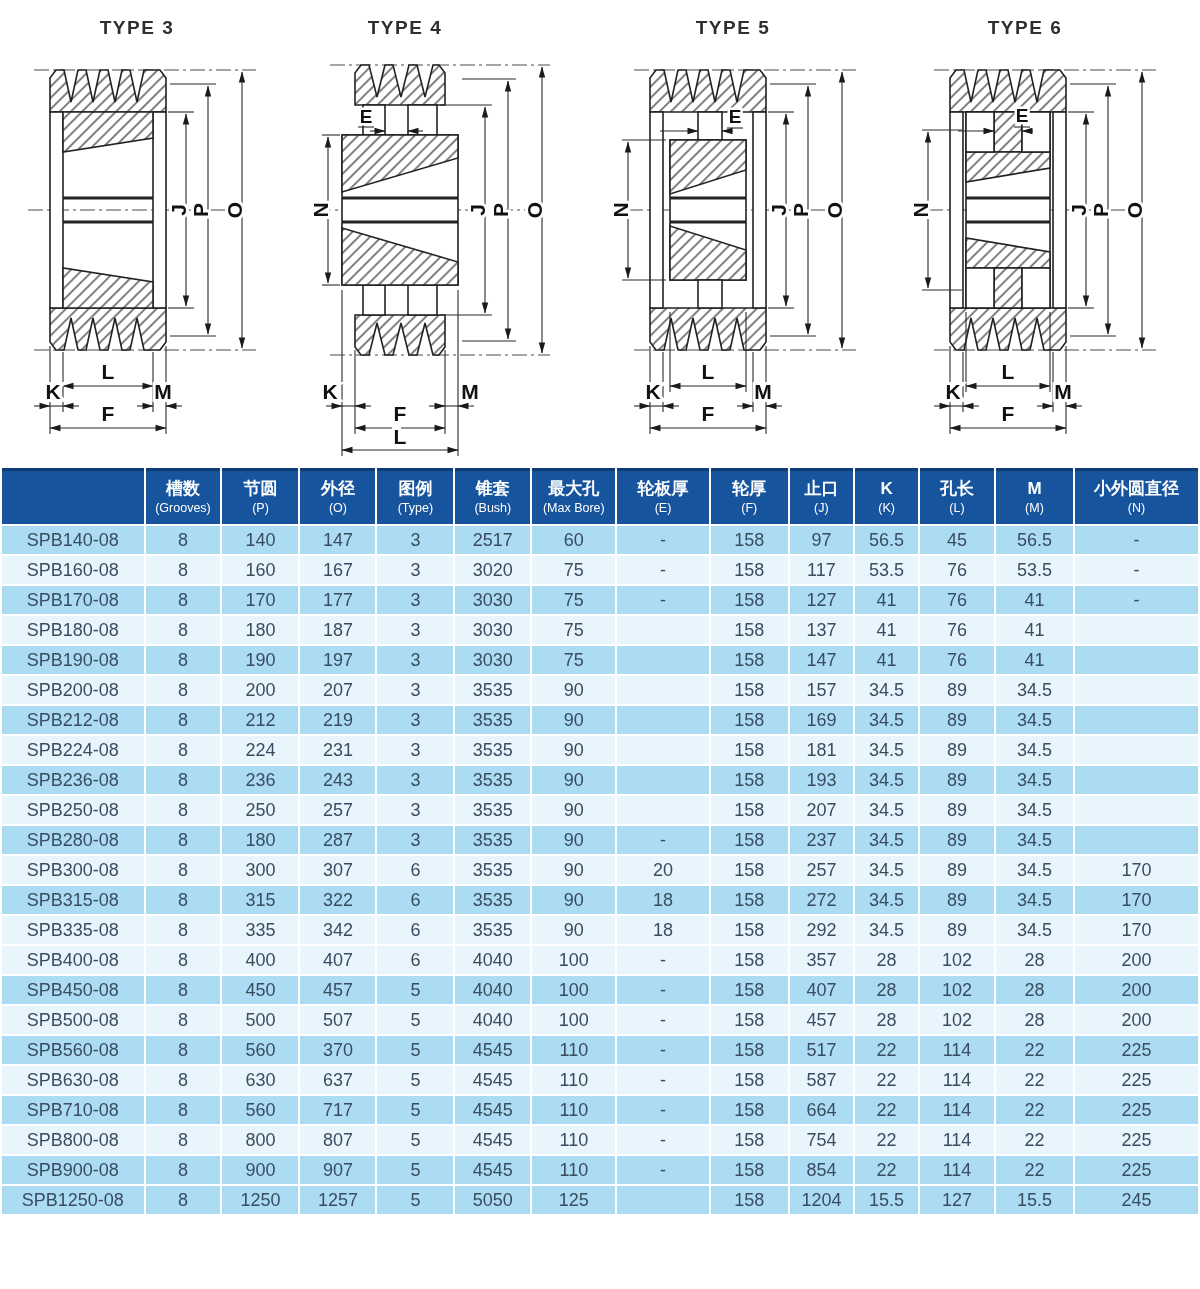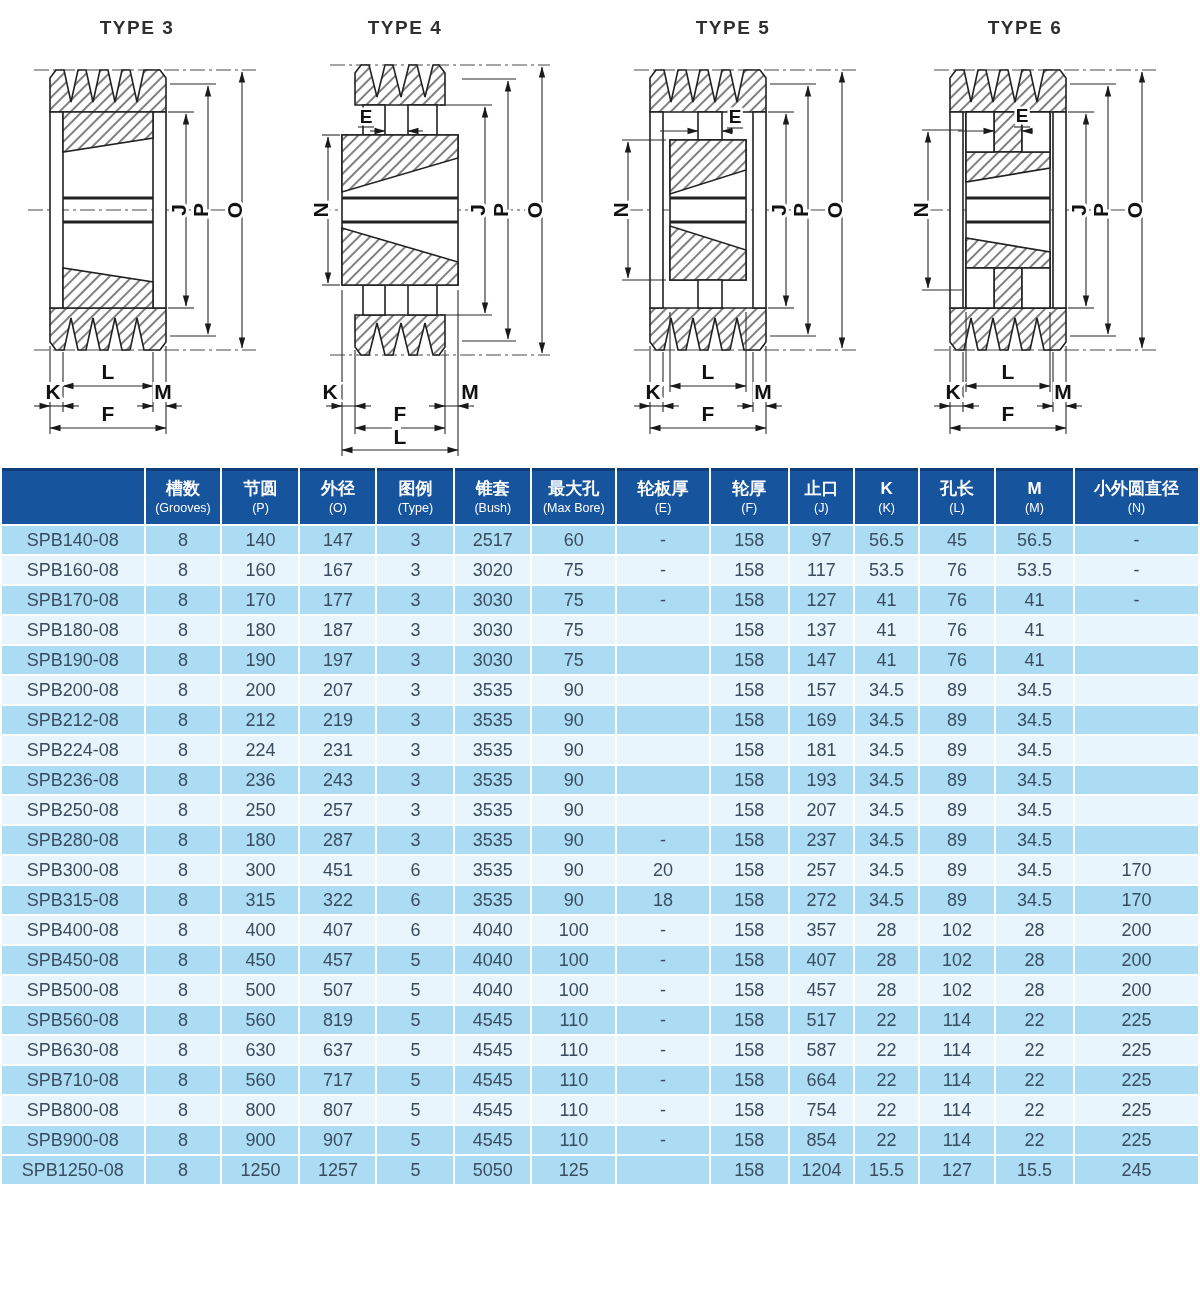--- a/index.html
+++ b/index.html
@@ -541,21 +541,21 @@
           <td>237</td>
           <td>34.5</td>
           <td>89</td>
           <td>34.5</td>
           <td></td>
         </tr>
         <tr class="even">
           <td>SPB300-08</td>
           <td>8</td>
           <td>300</td>
-          <td>451</td>
+          <td>307</td>
           <td>6</td>
           <td>3535</td>
           <td>90</td>
           <td>20</td>
           <td>158</td>
           <td>257</td>
           <td>34.5</td>
           <td>89</td>
           <td>34.5</td>
           <td>170</td>
@@ -564,20 +564,36 @@
           <td>SPB315-08</td>
           <td>8</td>
           <td>315</td>
           <td>322</td>
           <td>6</td>
           <td>3535</td>
           <td>90</td>
           <td>18</td>
           <td>158</td>
           <td>272</td>
+          <td>34.5</td>
+          <td>89</td>
+          <td>34.5</td>
+          <td>170</td>
+        </tr>
+        <tr class="even">
+          <td>SPB335-08</td>
+          <td>8</td>
+          <td>335</td>
+          <td>342</td>
+          <td>6</td>
+          <td>3535</td>
+          <td>90</td>
+          <td>18</td>
+          <td>158</td>
+          <td>292</td>
           <td>34.5</td>
           <td>89</td>
           <td>34.5</td>
           <td>170</td>
         </tr>
         <tr class="even">
           <td>SPB400-08</td>
           <td>8</td>
           <td>400</td>
           <td>407</td>
@@ -621,21 +637,21 @@
           <td>457</td>
           <td>28</td>
           <td>102</td>
           <td>28</td>
           <td>200</td>
         </tr>
         <tr class="odd">
           <td>SPB560-08</td>
           <td>8</td>
           <td>560</td>
-          <td>819</td>
+          <td>370</td>
           <td>5</td>
           <td>4545</td>
           <td>110</td>
           <td>-</td>
           <td>158</td>
           <td>517</td>
           <td>22</td>
           <td>114</td>
           <td>22</td>
           <td>225</td>

